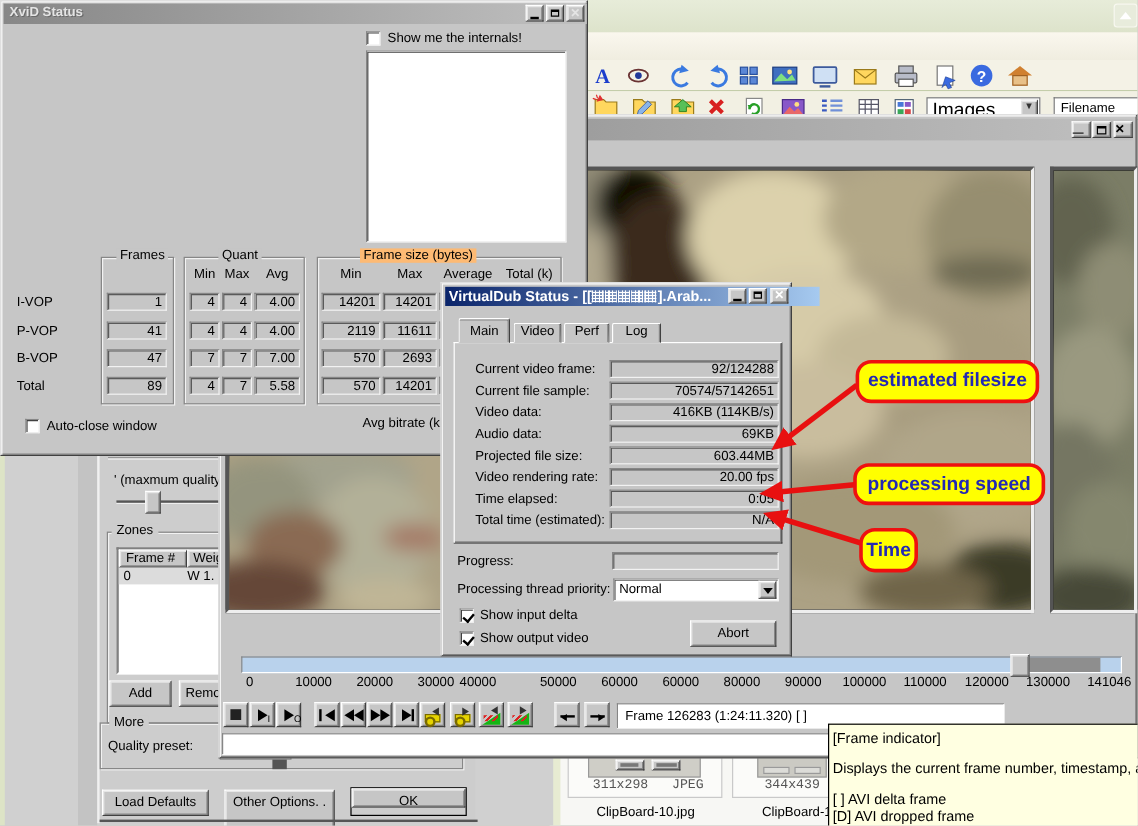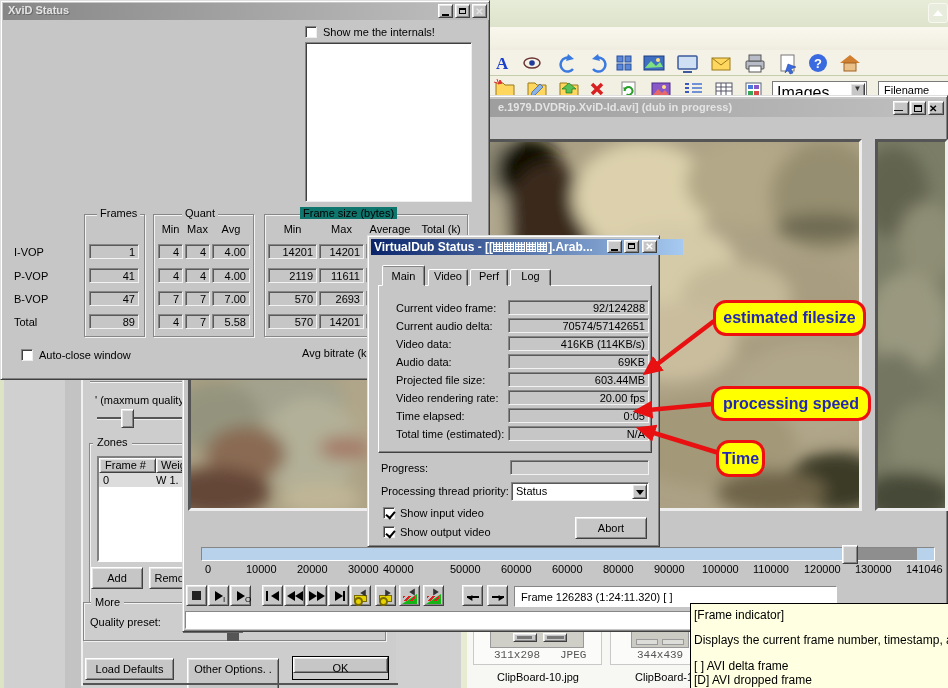--- a/index.html
+++ b/index.html
@@ -153,21 +153,20 @@
   <div class="ab btn" style="left:2px;top:290px;width:89px;height:22px;line-height:20px;font-size:11px">Load Defaults</div>
   <div class="ab btn" style="left:104px;top:290px;width:92px;height:36px;line-height:20px;font-size:11px">Other Options. .</div>
   <div class="ab" style="left:209px;top:288px;width:97px;height:24px;border:1px solid #000">
     <div class="ab btn" style="left:0;top:0;width:95px;height:16px;line-height:20px;font-size:11px">OK</div>
     </div>
   <div class="ab" style="left:0;top:315px;width:315px;height:2px;background:#555"></div>
 </div>
 
 <div id="vdub" class="ab win" style="left:182px;top:95px;width:766px;height:537px;background:#c6c6c6;z-index:4">
   <div class="ab tbar-in" style="left:3px;top:3px;width:758px;height:18px">
-    <span class="ab" style="left:312px;top:2px;white-space:nowrap">e.1979.DVDRip.XviD-ld.avi] (dub in progress)</span>
     <span class="tbtn" style="left:707px;top:2px;width:16px;height:14px;font-size:9px;line-height:16px;color:#000;font-weight:bold">—</span>
     <span class="tbtn" style="left:724px;top:2px;width:16px;height:14px">
         <span class="ab" style="left:3px;top:3px;width:8px;height:7px;border:1px solid #000;border-top-width:2px"></span>
       </span>
     <span class="tbtn" style="left:742px;top:2px;width:16px;height:14px;font-size:10px;line-height:13px;color:#000">✕</span>
   </div>
 
   <div class="ab" style="left:5px;top:43px;width:674px;height:372px;border:3px solid;border-color:#555 #eee #eee #555;background:#000">
     <svg width="668" height="366" viewBox="0 0 668 366">
       <rect width="668" height="366" fill="#aca184"></rect>
@@ -313,21 +312,21 @@
 
 <style>.fld{position:absolute;height:15px;font-size:11px;border:1px solid;border-color:#868686 #f2f2f2 #f2f2f2 #868686;box-shadow:inset 1px 1px 0 #5a5a5a;background:#c6c6c6;text-align:right;line-height:14px;padding-right:3px}
 .rl{position:absolute;font-size:11px}
 </style>
 <div class="ab" style="left:0;top:0;width:490px;height:380px;z-index:11">
   <div class="etch ab" style="left:84px;top:214px;width:61px;height:123px"></div>
   <div class="rl" style="left:97px;top:207px;background:#c6c6c6;padding:0 3px">Frames</div>
   <div class="etch ab" style="left:153px;top:214px;width:101px;height:123px"></div>
   <div class="rl" style="left:182px;top:207px;background:#c6c6c6;padding:0 3px">Quant</div>
   <div class="etch ab" style="left:264px;top:214px;width:204px;height:123px"></div>
-  <div class="rl" style="left:300px;top:207px;background:#0f766e;padding:0 3px">Frame size (bytes)</div>
+  <div class="rl" style="left:300px;top:207px;background:#fdba74;padding:0 3px">Frame size (bytes)</div>
   <div class="rl" style="left:158px;top:223px;width:25px;text-align:center">Min</div>
   <div class="rl" style="left:185px;top:223px;width:25px;text-align:center">Max</div>
   <div class="rl" style="left:212px;top:223px;width:38px;text-align:center">Avg</div>
   <div class="rl" style="left:268px;top:223px;width:49px;text-align:center">Min</div>
   <div class="rl" style="left:319px;top:223px;width:45px;text-align:center">Max</div>
   <div class="rl" style="left:366px;top:223px;width:48px;text-align:center">Average</div>
   <div class="rl" style="left:416px;top:223px;width:50px;text-align:center">Total (k)</div>
   <div class="rl" style="left:14px;top:246px">I-VOP</div>
   <div class="rl" style="left:14px;top:270px">P-VOP</div>
   <div class="rl" style="left:14px;top:293px">B-VOP</div>
@@ -375,46 +374,46 @@
         <span class="ab" style="left:3px;top:2px;width:7px;height:6px;border:1px solid #000;border-top-width:2px"></span>
       </span>
     <span class="tbtn" style="left:271px;top:1px;width:15px;height:13px;font-size:10px;line-height:12px;text-align:center">✕</span>
   </div>
   <div class="ab" style="left:14px;top:29px;width:43px;height:21px;background:#c6c6c6;border:1px solid;border-color:#fff #404040 transparent #fff;box-shadow:inset -1px 1px 0 #868686;border-radius:2px 2px 0 0;text-align:center;font-size:11px;line-height:20px;z-index:3">Main</div>
   <div class="ab" style="left:60px;top:33px;width:40px;height:17px;background:#c6c6c6;border:1px solid;border-color:#fff #404040 transparent #fff;box-shadow:inset -1px 0 0 #868686;border-radius:2px 2px 0 0;text-align:center;font-size:11px;z-index:2">Video</div>
   <div class="ab" style="left:102px;top:33px;width:38px;height:17px;background:#c6c6c6;border:1px solid;border-color:#fff #404040 transparent #fff;box-shadow:inset -1px 0 0 #868686;border-radius:2px 2px 0 0;text-align:center;font-size:11px;z-index:2">Perf</div>
   <div class="ab" style="left:142px;top:33px;width:41px;height:17px;background:#c6c6c6;border:1px solid;border-color:#fff #404040 transparent #fff;box-shadow:inset -1px 0 0 #868686;border-radius:2px 2px 0 0;text-align:center;font-size:11px;z-index:2">Log</div>
   <div class="ab" style="left:10px;top:49px;width:274px;height:168px;border:1px solid;border-color:#fff #404040 #404040 #fff;box-shadow:inset -1px -1px 0 #868686"></div>
   <div class="rl" style="left:28px;top:66px">Current video frame:</div>
-  <div class="rl" style="left:28px;top:84px">Current audio delta:</div>
+  <div class="rl" style="left:28px;top:84px">Current file sample:</div>
   <div class="rl" style="left:28px;top:102px">Video data:</div>
   <div class="rl" style="left:28px;top:120px">Audio data:</div>
   <div class="rl" style="left:28px;top:138px">Projected file size:</div>
   <div class="rl" style="left:28px;top:156px">Video rendering rate:</div>
   <div class="rl" style="left:28px;top:174px">Time elapsed:</div>
   <div class="rl" style="left:28px;top:192px">Total time (estimated):</div>
   <div class="fld" style="left:140px;top:64px;width:141px">92/124288</div>
   <div class="fld" style="left:140px;top:82px;width:141px">70574/57142651</div>
   <div class="fld" style="left:140px;top:100px;width:141px">416KB (114KB/s)</div>
   <div class="fld" style="left:140px;top:118px;width:141px">69KB</div>
   <div class="fld" style="left:140px;top:136px;width:141px">603.44MB</div>
   <div class="fld" style="left:140px;top:154px;width:141px">20.00 fps</div>
   <div class="fld" style="left:140px;top:172px;width:141px">0:05</div>
   <div class="fld" style="left:140px;top:190px;width:141px">N/A</div>
   <div class="rl" style="left:13px;top:226px">Progress:</div>
   <div class="ab" style="left:142px;top:224px;width:139px;height:15px;border:1px solid;border-color:#868686 #f2f2f2 #f2f2f2 #868686;box-shadow:inset 1px 1px 0 #5a5a5a;background:#cbcbcb"></div>
   <div class="rl" style="left:13px;top:249px">Processing thread priority:</div>
   <div class="ab" style="left:143px;top:246px;width:138px;height:19px;border:1px solid;border-color:#868686 #f2f2f2 #f2f2f2 #868686;box-shadow:inset 1px 1px 0 #5a5a5a;background:#fff">
-    <span class="ab" style="left:4px;top:2px;font-size:11px">Status</span>
+    <span class="ab" style="left:4px;top:2px;font-size:11px">Normal</span>
     <span class="ab btn" style="right:1px;top:1px;width:15px;height:15px">
         <span class="ab" style="left:3px;top:5px;width:0;height:0;border-left:4px solid transparent;border-right:4px solid transparent;border-top:5px solid #000"></span>
       </span>
   </div>
   <div class="cbox ck" style="left:15px;top:271px"></div>
-  <div class="rl" style="left:32px;top:271px">Show input video</div>
+  <div class="rl" style="left:32px;top:271px">Show input delta</div>
   <div class="cbox ck" style="left:15px;top:290px"></div>
   <div class="rl" style="left:32px;top:290px">Show output video</div>
   <div class="ab btn" style="left:207px;top:281px;width:72px;height:22px;font-size:11px;line-height:20px">Abort</div>
 </div>
 
 <div class="ab" style="left:690px;top:603px;width:260px;height:87px;background:#ffffe1;border:1px solid #000;z-index:50;color:#000">
   <div class="ab" style="left:3px;top:4px;font-size:12px">[Frame indicator]</div>
   <div class="ab" style="left:3px;top:29px;font-size:12px;white-space:nowrap">Displays the current frame number, timestamp, and fram</div>
   <div class="ab" style="left:3px;top:55px;font-size:12px">[ ] AVI delta frame</div>
   <div class="ab" style="left:3px;top:69px;font-size:12px">[D] AVI dropped frame</div>

